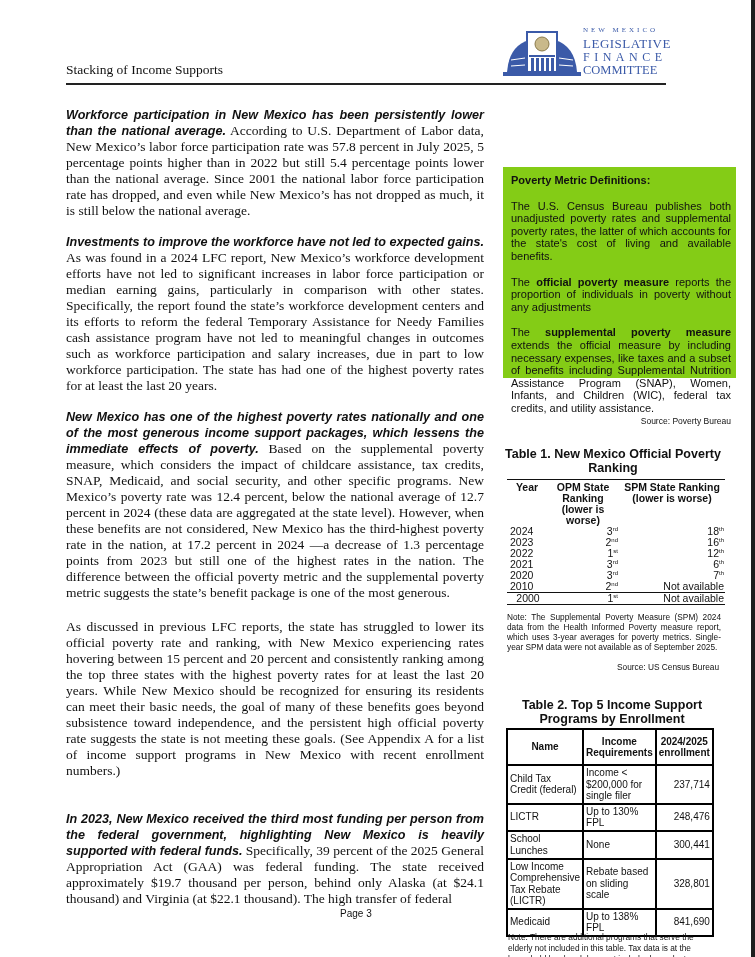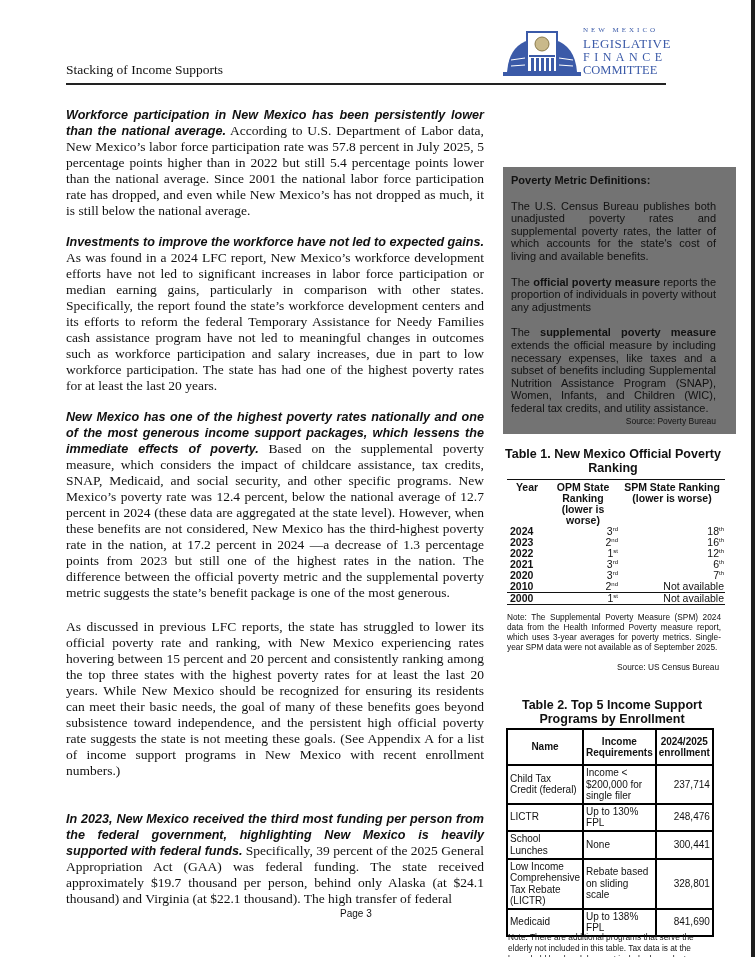--- a/index.html
+++ b/index.html
@@ -41,47 +41,47 @@
     font-family: "Liberation Sans", sans-serif;
     font-weight: bold; font-style: italic;
     font-size: 12.6px;
   }
   .page-number {
     position: absolute; left: 340px; top: 908px;
     font-family: "Liberation Sans", sans-serif; font-size: 10px;
   }
 
   .sidebar-box {
-    position: absolute; left: 503px; top: 167px; width: 233px; height: 267px;
-    background: #737373;
+    position: absolute; left: 503px; top: 167px; width: 233px; height: 211px;
+    background: #84cc16;
     font-family: "Liberation Sans", sans-serif; font-size: 11px; line-height: 12.6px;
-    box-sizing: border-box; padding: 7px 20px 0 8px;
+    box-sizing: border-box; padding: 7px 5px 0 8px;
     text-align: justify;
   }
   .sidebar-box .box-title { font-weight: bold; margin-bottom: 13px; }
   .sidebar-box p { margin: 0 0 13px 0; }
   .sidebar-box .src { text-align: right; font-size: 8.5px; line-height: 10px; margin-top: -12px; }
 
   .t1-title, .t2-title {
     position: absolute; font-family: "Liberation Sans", sans-serif; font-weight: bold;
     font-size: 12.5px; line-height: 14px; text-align: center;
   }
   .t1-title { left: 503px; top: 447px; width: 220px; }
   .t1 {
     position: absolute; left: 507px; top: 479px; width: 218px;
     border-collapse: collapse;
     font-family: "Liberation Sans", sans-serif; font-size: 10.5px; line-height: 11px;
     border-top: 1.5px solid #111;
   }
   .t1 th { font-weight: bold; vertical-align: top; padding: 2px 1px 0 1px; text-align: center; }
   .t1 td { padding: 0 1px; }
-  .t1 td.y { text-align: left; padding-left: 3px; font-weight: bold; }
+  .t1 td.y { text-align: left; padding-left: 3px; }
   .t1 td.r { text-align: right; }
   .t1 tr.last td { border-top: 1.5px solid #111; border-bottom: 1px solid #111; }
-  .t1 td.y.c, .t1 tr.last td.y { text-align: left; margin-top: 12px; }
+  .t1 td.y.c, .t1 tr.last td.y { text-align: center; margin-top: 12px; }
   sup { font-size: 6px; vertical-align: top; line-height: 6px; }
   .t1-note {
     position: absolute; left: 507px; top: 612px; width: 214px;
     font-family: "Liberation Sans", sans-serif; font-size: 8.3px; line-height: 10px; text-align: justify;
   }
   .t1-src {
     position: absolute; left: 507px; top: 662px; width: 212px; text-align: right;
     font-family: "Liberation Sans", sans-serif; font-size: 8.3px;
   }
 

